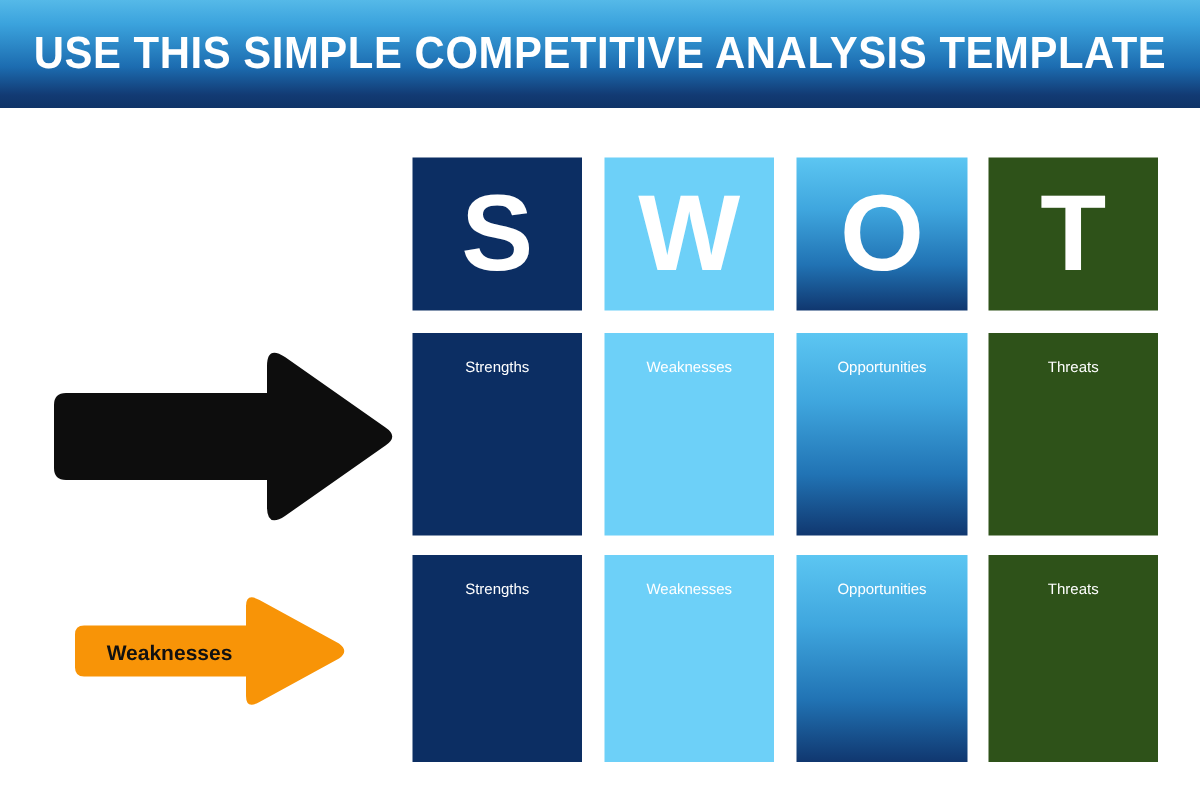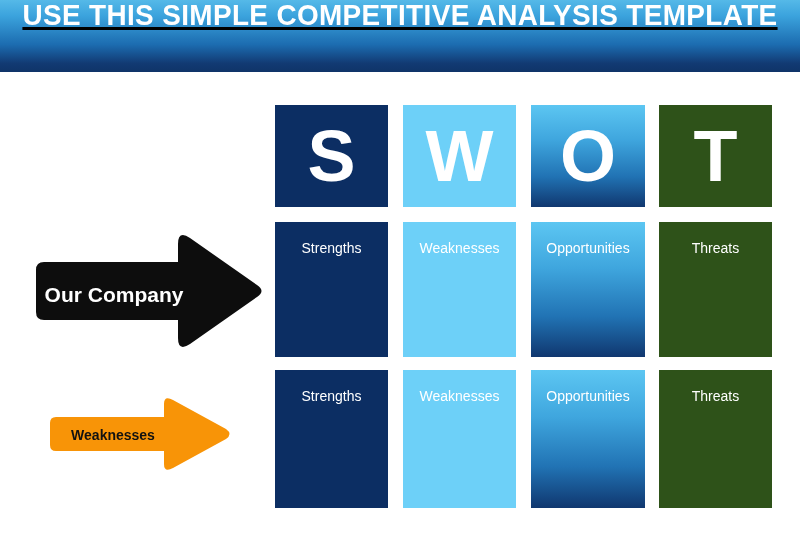--- a/index.html
+++ b/index.html
@@ -17,23 +17,23 @@
 
   
   .header-banner {
     position: absolute;
     left: 0;
     top: 0;
     width: 800px;
     height: 72px;
     background: linear-gradient(to bottom, #55b9e8 0%, #3ba3dd 22%, #1c6cb0 62%, #123a73 88%, #0f3468 100%);
     display: flex;
+    align-items: center;
     justify-content: center;
     box-sizing: border-box;
-    text-decoration: underline;
   }
   .header-title {
     color: #ffffff;
     font-family: "Liberation Sans", sans-serif;
     font-size: 30px;
     font-weight: bold;
     letter-spacing: 0.4px;
     text-transform: uppercase;
     transform: scaleX(0.93);
     white-space: nowrap;
@@ -90,21 +90,21 @@
     display: block;
   }
 
   .label-cell {
     display: block;
   }
   .cell-label {
     display: block;
     color: #ffffff;
     font-family: "Liberation Sans", sans-serif;
-    font-size: 14px;
+    font-size: 10px;
     font-weight: normal;
     text-align: center;
     margin-top: 18px;
     line-height: 1.2;
     white-space: nowrap;
   }
 
   
   .arrow {
     position: absolute;
@@ -204,21 +204,20 @@
       <span class="cell-label">Threats</span>
     </div>
   </div>
 
 </div>
 
 <div class="arrow arrow-company">
   <svg viewBox="0 0 236 126" preserveAspectRatio="none">
     <path d="M8 42 Q8 34 16 34 L150 34 L150 16 Q150 2 162 10 L229 57 Q238 63 229 69 L162 116 Q150 124 150 110 L150 92 L16 92 Q8 92 8 84 Z" fill="#0d0d0d"></path>
   </svg>
-  <div class="arrow-text">Our Company</div>
 </div>
 
 <div class="arrow arrow-competitor">
   <svg viewBox="0 0 186 78" preserveAspectRatio="none">
     <path d="M4 28 Q4 22 10 22 L118 22 L118 9 Q118 0 127 5 L180 34 Q187 39 180 44 L127 73 Q118 78 118 69 L118 56 L10 56 Q4 56 4 50 Z" fill="#f89407"></path>
   </svg>
   <div class="arrow-text">Weaknesses</div>
 </div>
 
 </body></html>

